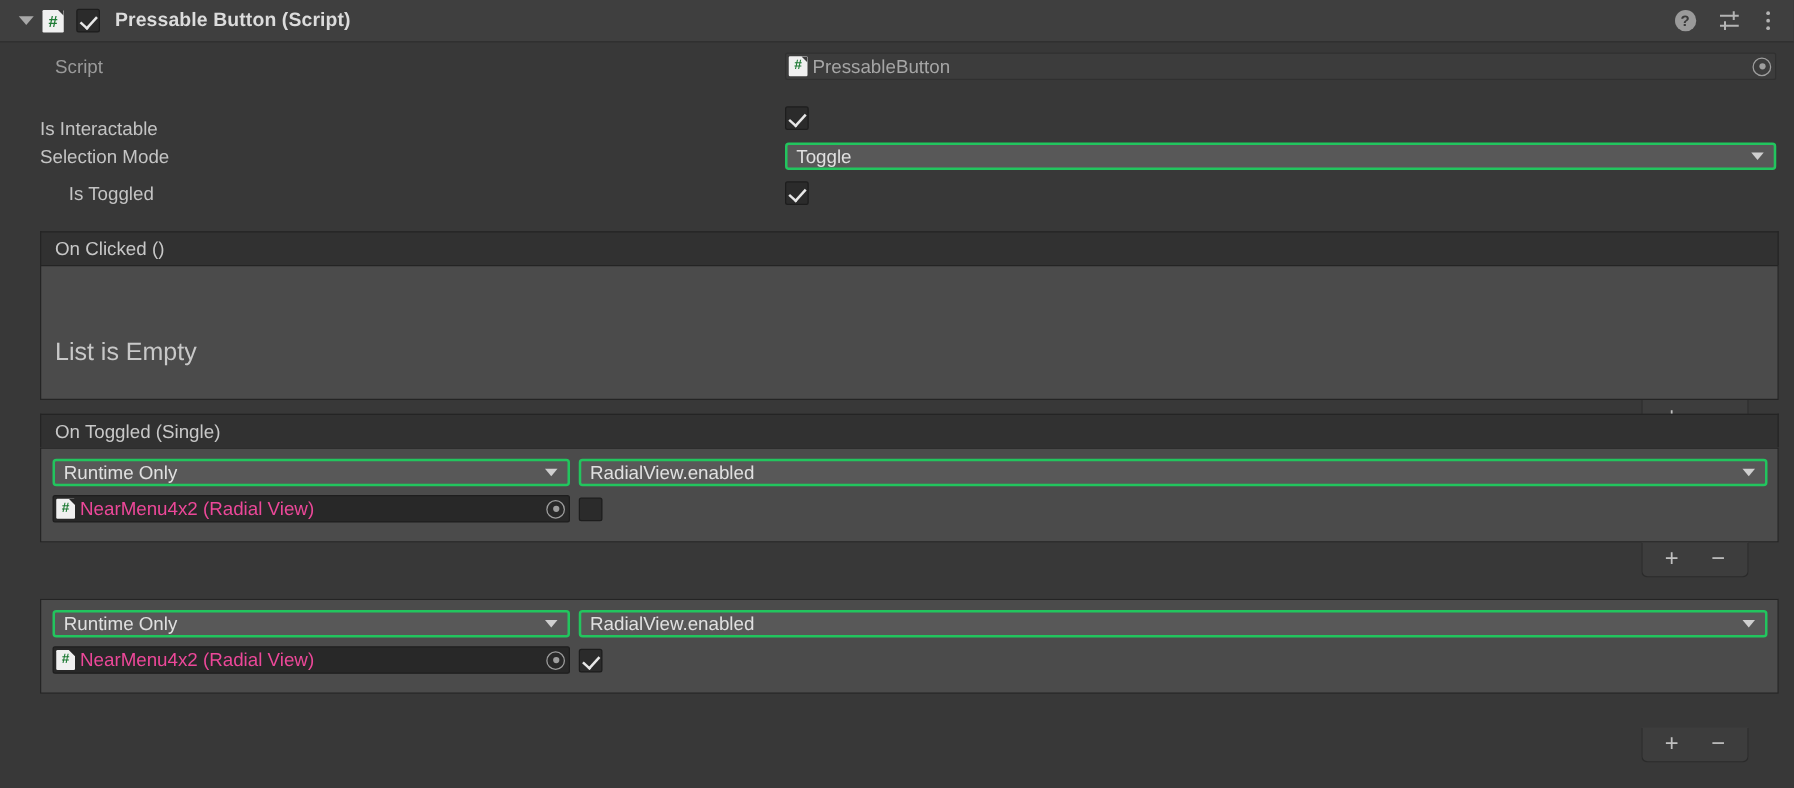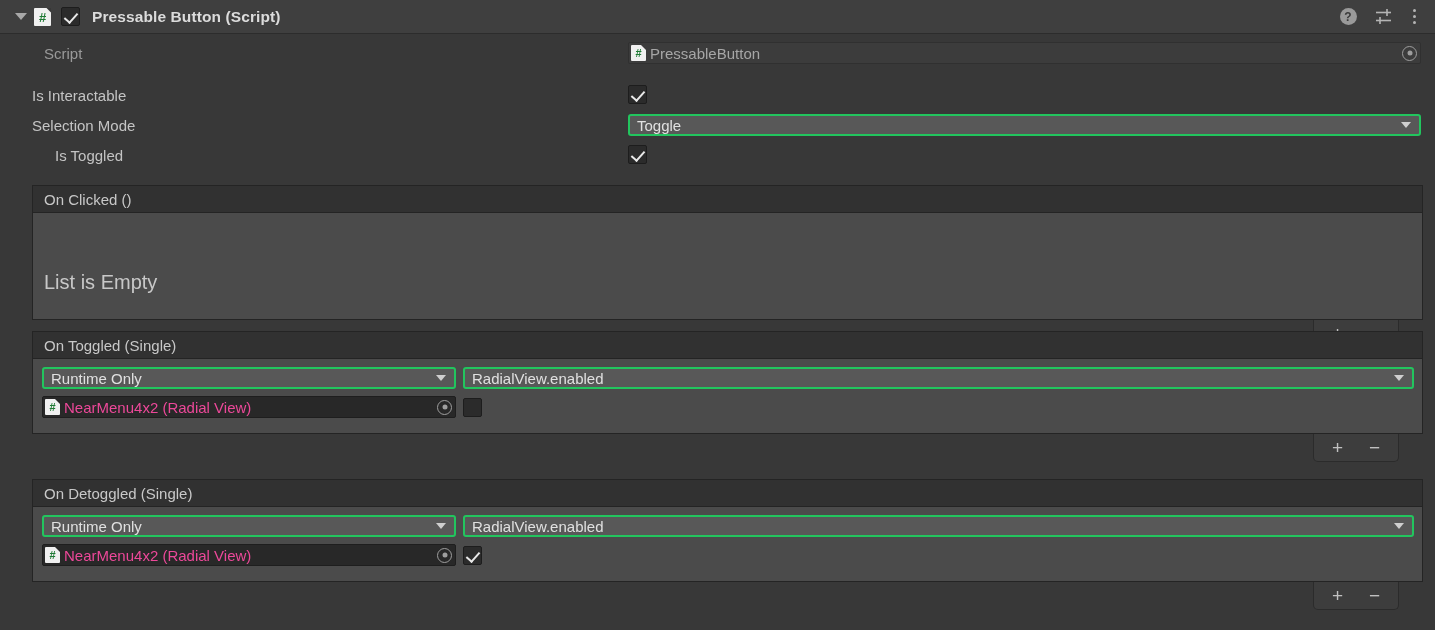--- a/index.html
+++ b/index.html
@@ -302,21 +302,21 @@
   <div class="row-label dim" style="left:44px;">Script</div>
 </div>
 <div class="script-field">
   <div class="script-badge small">
     <div class="corner" style="background:#3c3c3c;"></div>
   </div>
   <span class="obj-label">PressableButton</span>
   <div class="picker"></div>
 </div>
 
-<div class="row" style="top:80px;">
+<div class="row" style="top:88px;">
   <div class="row-label" style="left:32px;">Is Interactable</div>
 </div>
 <div class="checkbox checked" style="left:628px; top:85px;"></div>
 
 <div class="row" style="top:110px;">
   <div class="row-label" style="left:32px;">Selection Mode</div>
 </div>
 <div class="dropdown" style="left:628px; top:114px; width:793px;">
   <span class="dd-text">Toggle</span>
   <span class="dd-arrow"></span>
@@ -360,21 +360,20 @@
       <div class="checkbox" style="left:430px; top:39px;"></div>
     </div>
   </div>
   <div class="evt-plusminus" style="right:24px; top:103px;">
     <span class="pm-btn">+</span>
     <span class="pm-btn">−</span>
   </div>
 </div>
 
 <div class="evt-section" style="top:479px;">
-  <div class="evt-head">On Detoggled (Single)</div>
   <div class="evt-body" style="height:76px;">
     <div class="evt-row">
       <div class="dropdown" style="left:9px; top:8px; width:414px;">
         <span class="dd-text">Runtime Only</span>
         <span class="dd-arrow"></span>
       </div>
       <div class="obj-field" style="left:9px; top:37px; width:414px;">
         <div class="script-badge small">
           <div class="corner" style="background:#282828;"></div>
         </div>

